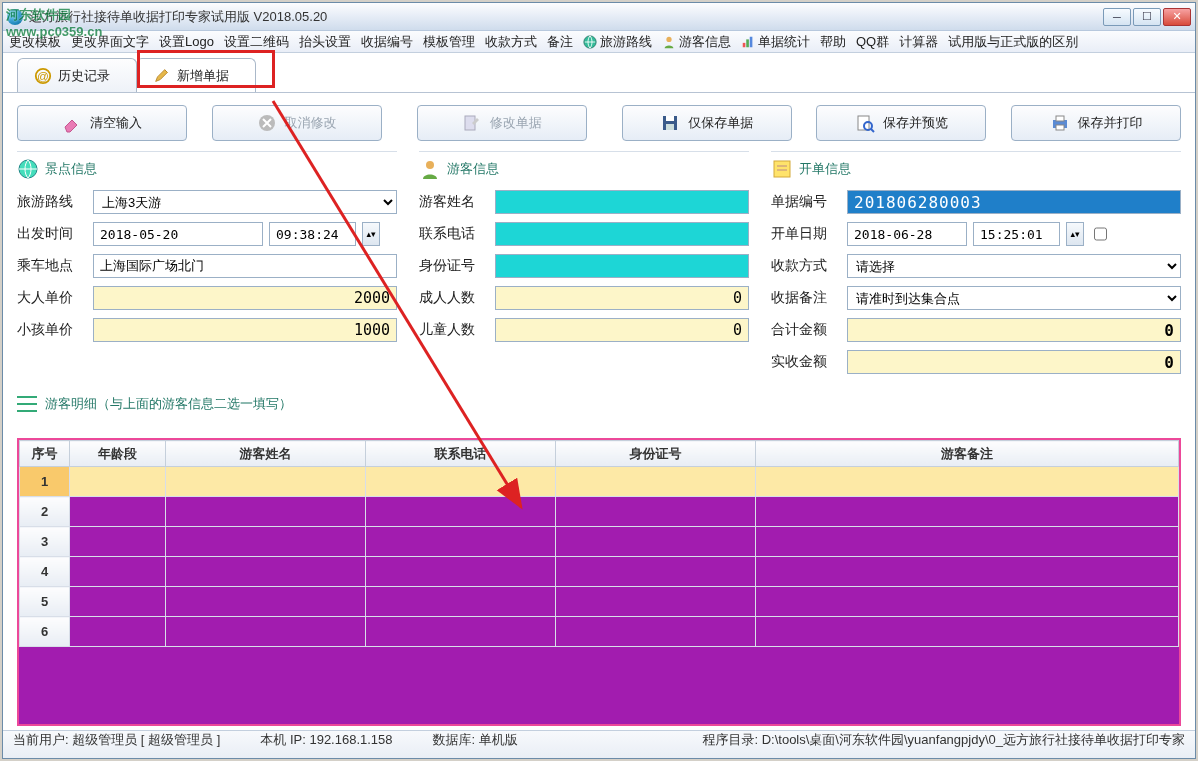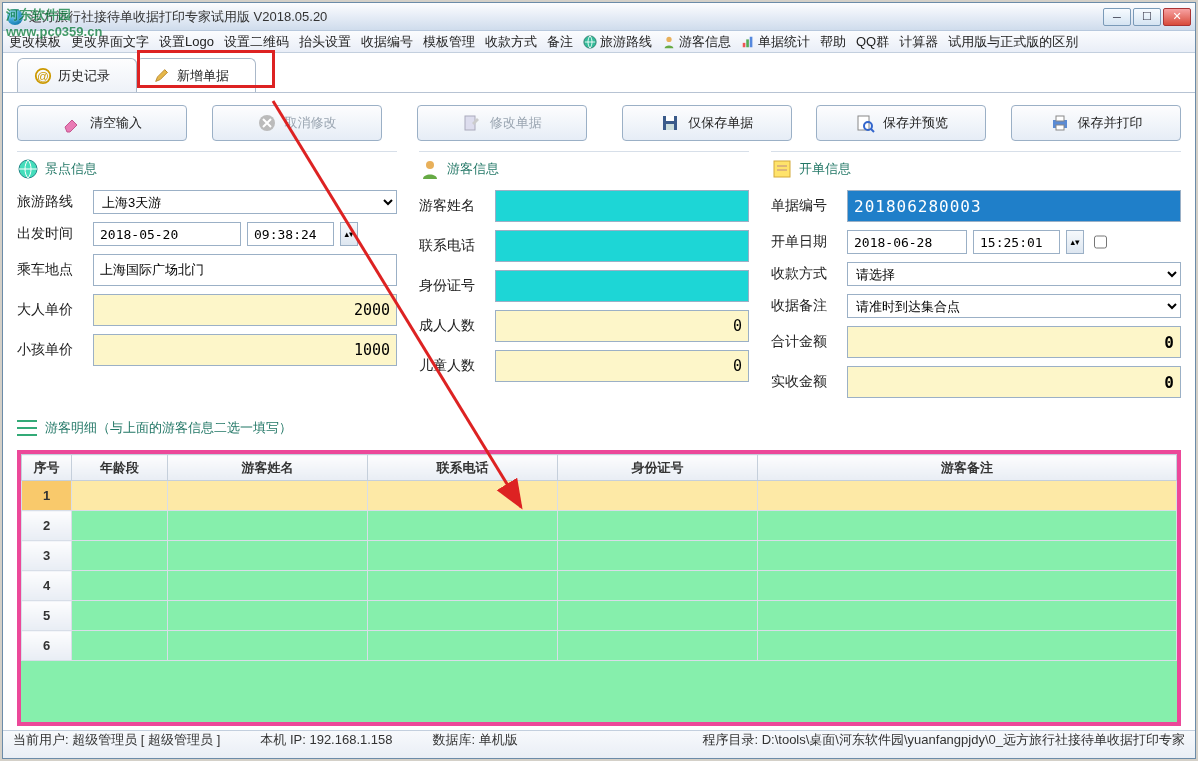--- a/index.html
+++ b/index.html
@@ -30,36 +30,36 @@
 .panel{border-top:1px solid #d7dfe9;padding-top:6px}
 .panel.p1{flex:0 0 380px}
 .panel.p2{flex:0 0 330px}
 .panel.p3{flex:1}
 .phead{display:flex;align-items:center;gap:6px;font-size:15px;color:#276;margin-bottom:10px}
 .phead .pico{width:22px;height:22px}
 .phead.p2h{color:#276}
 .phead.p3h{color:#276}
 .frow{display:flex;align-items:center;margin-bottom:8px;gap:6px}
 .flab{width:70px;text-align:left;color:#222;font-size:14px}
-.finput{flex:1;height:32px;border:1px solid #9bb0c6;padding:0 6px;background:#fff;font-family:monospace;font-size:13px}
+.finput{flex:1;height:24px;border:1px solid #9bb0c6;padding:0 6px;background:#fff;font-family:monospace;font-size:13px}
 .finput.yel{background:#fdf6c9;text-align:right;font-weight:normal;font-size:15px}
 .finput.cy{background:#1dd6d6}
 .finput.code{background:#1f7fc9;color:#fff;font-size:16px;font-family:monospace;letter-spacing:1px}
 .finput.ro{background:#fdf6c9;text-align:right;font-weight:bold;font-size:16px}
 .sel{flex:1;height:24px;border:1px solid #9bb0c6;background:#fff;padding:0 4px}
 .datebox{display:flex;gap:6px;flex:1}
-.datebox .dt{width:148px;height:24px;border:1px solid #9bb0c6;padding:0 6px;font-family:monospace;background:#fff}
+.datebox .dt{width:170px;height:24px;border:1px solid #9bb0c6;padding:0 6px;font-family:monospace;background:#fff}
 .datebox .tm{width:87px;height:24px;border:1px solid #9bb0c6;padding:0 6px;font-family:monospace;background:#fff}
 .datebox .spn{width:18px;height:24px;border:1px solid #9bb0c6;background:linear-gradient(#f6f9fc,#dde6f0);display:flex;align-items:center;justify-content:center;font-size:9px}
 .chkrow{display:flex;align-items:center;gap:16px;padding-left:0}
 .chkrow label{display:flex;align-items:center;gap:4px}
 .detailhead{display:flex;align-items:center;gap:8px;color:#276;font-size:14px;margin-top:6px}
 .detailhead .dico{width:20px;height:20px;display:flex;flex-direction:column;justify-content:space-around}
 .detailhead .dico span{height:2px;background:#3a7}
-.grid{flex:1;border:4px solid #ec4899;margin-top:6px;overflow:auto;background:#86efac}
+.grid{flex:1;border:2px solid #ec4899;margin-top:18px;overflow:auto;background:#a21caf}
 .grid table{width:100%;border-collapse:collapse}
 .grid th{background:linear-gradient(#fdfdfe,#e8edf4);border:1px solid #c5cfdb;height:26px;font-weight:bold;color:#333;font-size:13px}
 .grid td{border:1px solid #d8dee8;height:30px;text-align:center;color:#333}
 .grid td.rn{background:linear-gradient(#fdfdfe,#e8edf4);font-weight:bold;width:50px}
 .grid tr.sel td{background:#fde9a6}
 .grid tr.sel td.rn{background:#f9c96b}
 .grid td.age{width:96px}
 .status{height:28px;border-top:1px solid #c3cfde;background:linear-gradient(#f7f9fc,#e9eef5);display:flex;padding:0 10px;color:#333;gap:40px}
 .status .sp{white-space:nowrap}
 .watermark{position:absolute;left:6px;top:6px;color:#0a7c3a;font-weight:bold;font-size:18px;opacity:.75;z-index:50;pointer-events:none;text-shadow:0 0 2px #fff}

